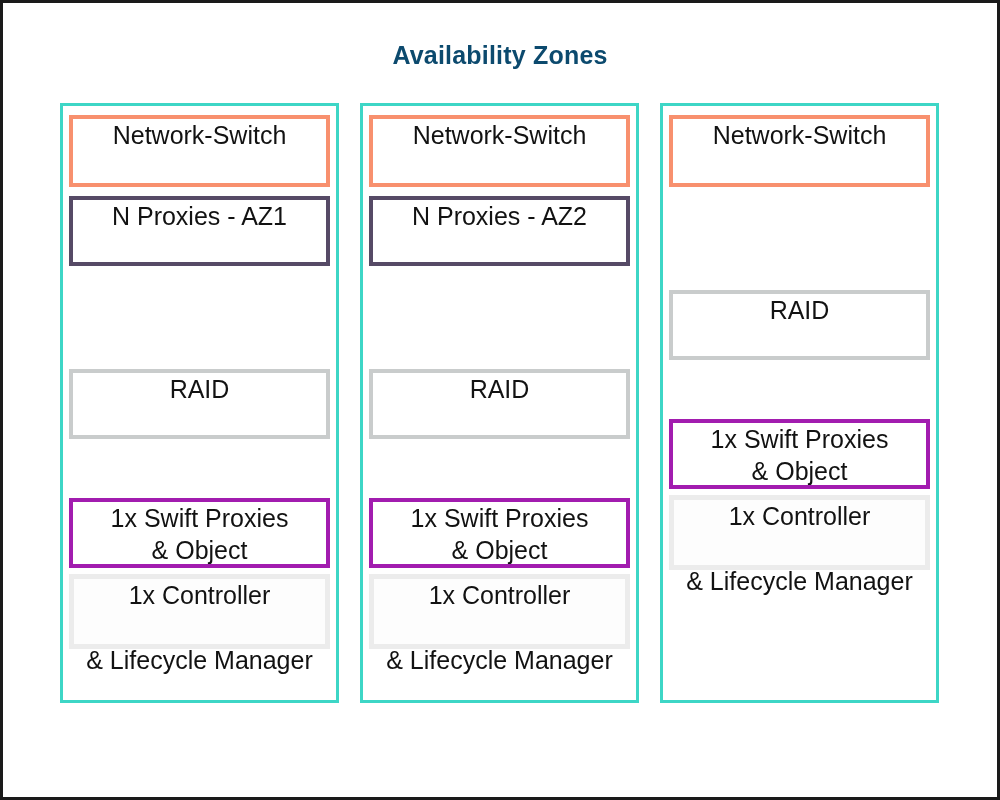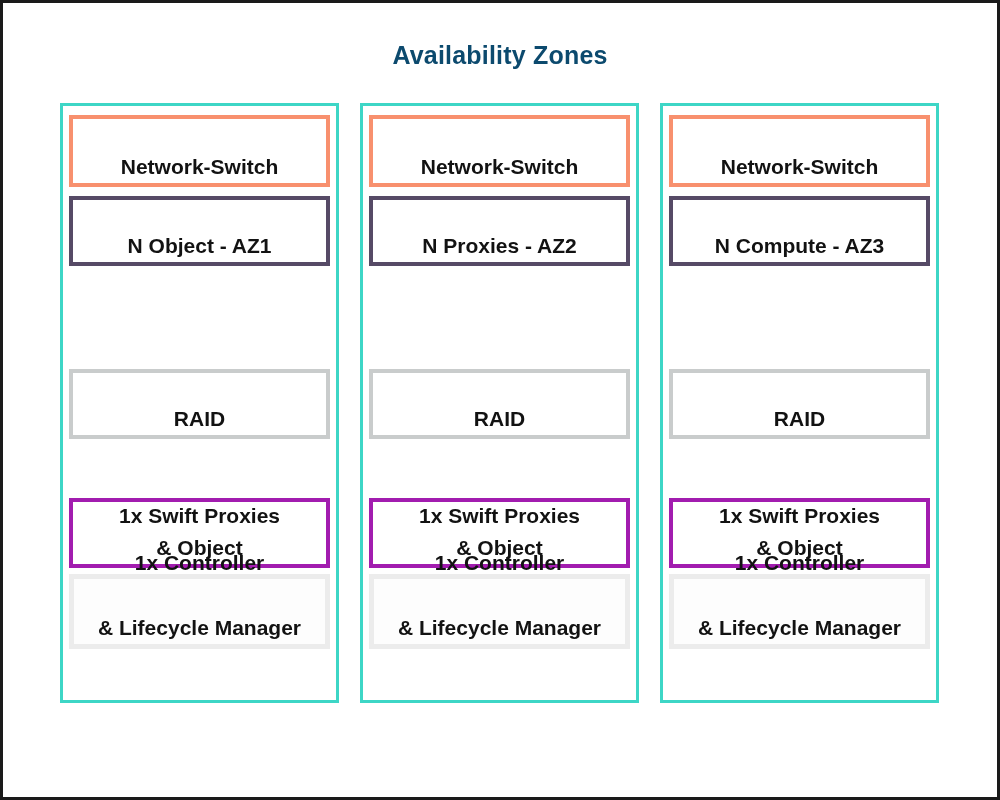--- a/index.html
+++ b/index.html
@@ -44,26 +44,26 @@
     padding: 0 6px;
     display: flex;
     flex-direction: column;
     align-items: stretch;
   }
   .node {
     box-sizing: border-box;
     width: 100%;
     display: flex;
     flex-direction: column;
-    justify-content: flex-end;
+    justify-content: flex-start;
     align-items: center;
     text-align: center;
-    font-weight: bold;
+    font-weight: normal;
     color: #121212;
-    font-size: 21px;
+    font-size: 25px;
     line-height: 32px;
     background: #ffffff;
   }
   .node-network-switch {
     margin-top: 9px;
     height: 72px;
     border: 4px solid #f8906e;
   }
   .node-compute {
     margin-top: 9px;
@@ -95,21 +95,21 @@
 
   <div class="diagram-title">Availability Zones</div>
 
   <div class="zones-row">
 
     <div class="zone-column">
       <div class="node node-network-switch">
         <span>Network-Switch</span>
       </div>
       <div class="node node-compute">
-        <span>N Object - AZ1</span>
+        <span>N Proxies - AZ1</span>
       </div>
       <div class="node node-raid">
         <span>RAID</span>
       </div>
       <div class="node node-swift">
         <span>1x Swift Proxies</span>
         <span>&amp; Object</span>
       </div>
       <div class="node node-controller">
         <span>1x Controller</span>
@@ -134,23 +134,20 @@
       <div class="node node-controller">
         <span>1x Controller</span>
         <span>&amp; Lifecycle Manager</span>
       </div>
     </div>
 
     <div class="zone-column">
       <div class="node node-network-switch">
         <span>Network-Switch</span>
       </div>
-      <div class="node node-compute">
-        <span>N Compute - AZ3</span>
-      </div>
       <div class="node node-raid">
         <span>RAID</span>
       </div>
       <div class="node node-swift">
         <span>1x Swift Proxies</span>
         <span>&amp; Object</span>
       </div>
       <div class="node node-controller">
         <span>1x Controller</span>
         <span>&amp; Lifecycle Manager</span>

